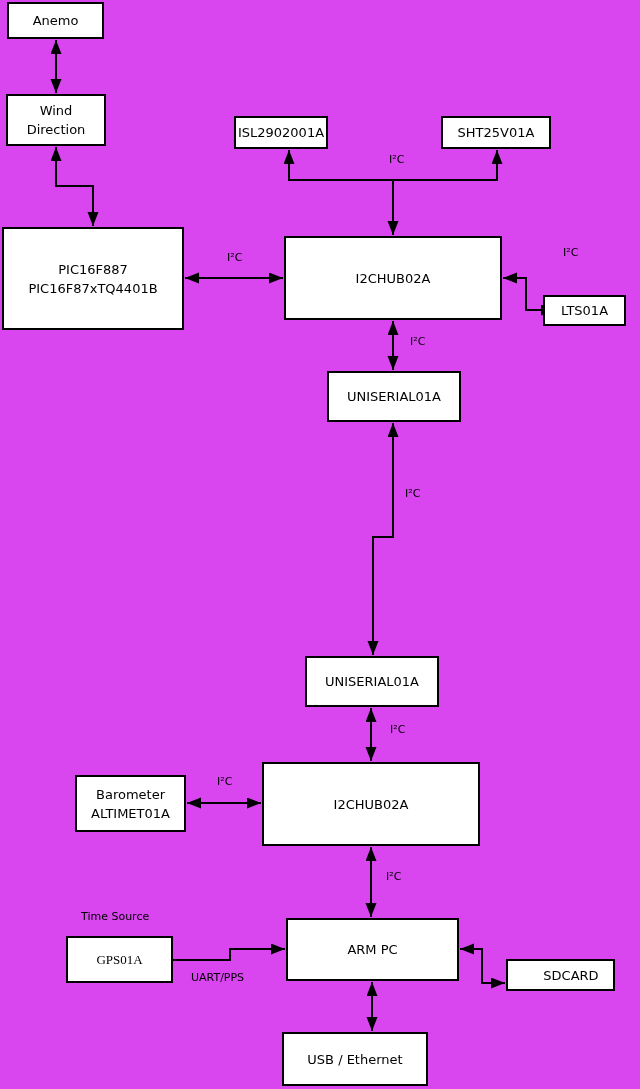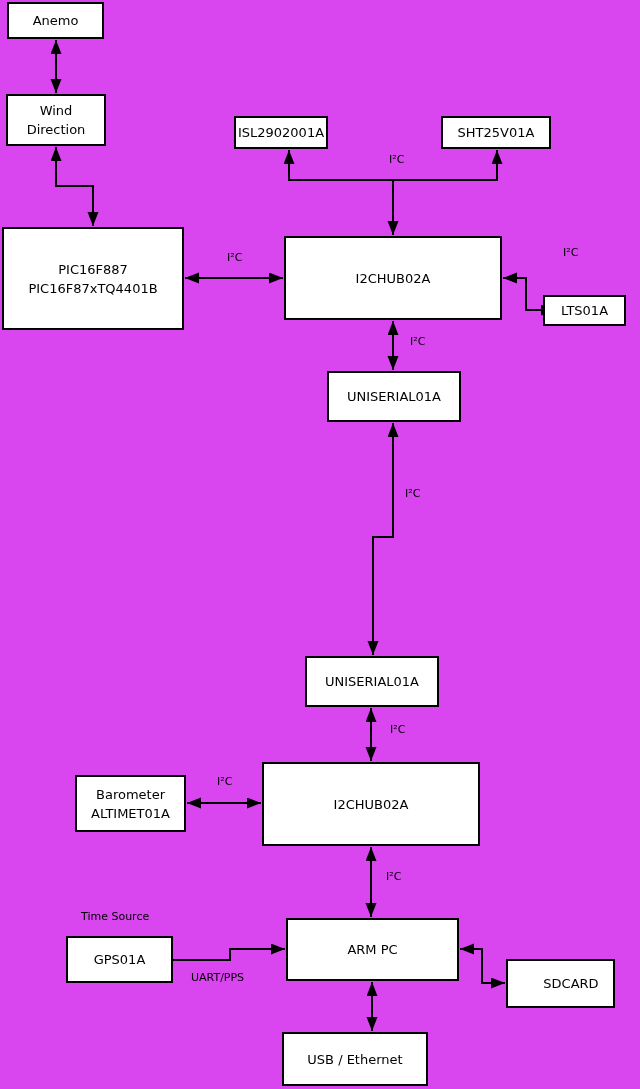--- a/index.html
+++ b/index.html
@@ -125,29 +125,29 @@
 
   <div class="node" style="left:75px; top:775px; width:111px; height:57px;">
     <span>Barometer</span>
     <span>ALTIMET01A</span>
   </div>
 
   <div class="node" style="left:262px; top:762px; width:218px; height:84px;">
     <span>I2CHUB02A</span>
   </div>
 
-  <div class="node" style="left:66px; top:936px; width:107px; height:47px;">
+  <div class="node" style="left:66px; top:936px; width:107px; height:47px;font-family:Liberation Serif, serif;">
     <span>GPS01A</span>
   </div>
 
   <div class="node" style="left:286px; top:918px; width:173px; height:63px;">
     <span>ARM PC</span>
   </div>
 
-  <div class="node" style="left:506px; top:959px; width:109px; height:49px;padding-left:21px;">
+  <div class="node" style="left:506px; top:959px; width:109px; height:32px;padding-left:21px;">
     <span>SDCARD</span>
   </div>
 
   <div class="node" style="left:282px; top:1032px; width:146px; height:54px;">
     <span>USB / Ethernet</span>
   </div>
 
   <span class="elabel" style="left:227px; top:250px;">I²C</span>
   <span class="elabel" style="left:389px; top:152px;">I²C</span>
   <span class="elabel" style="left:563px; top:245px;">I²C</span>

